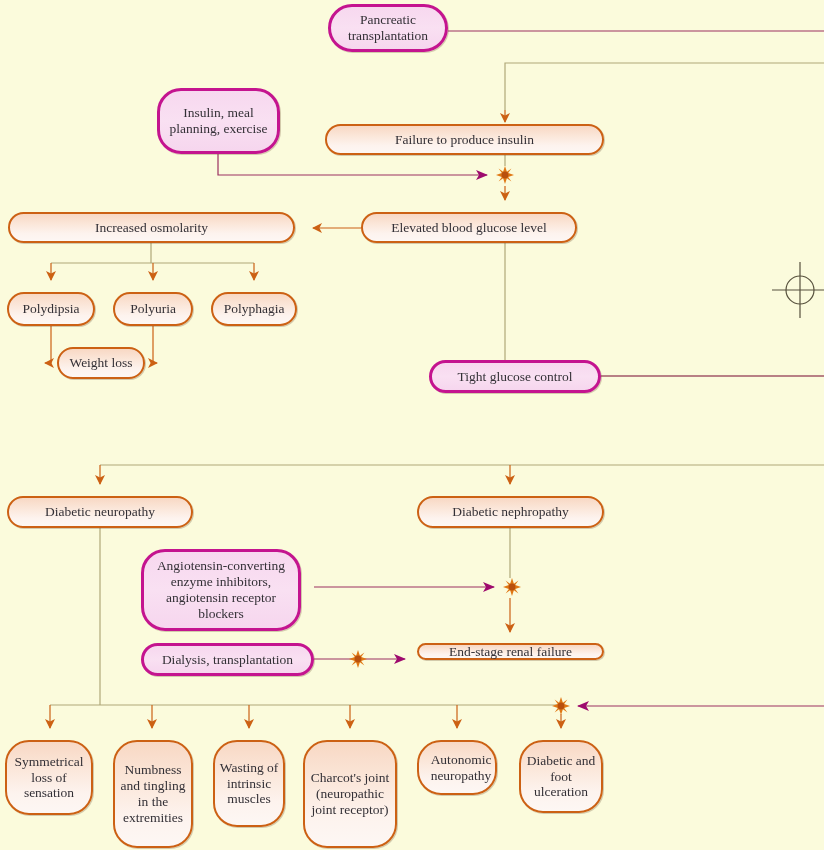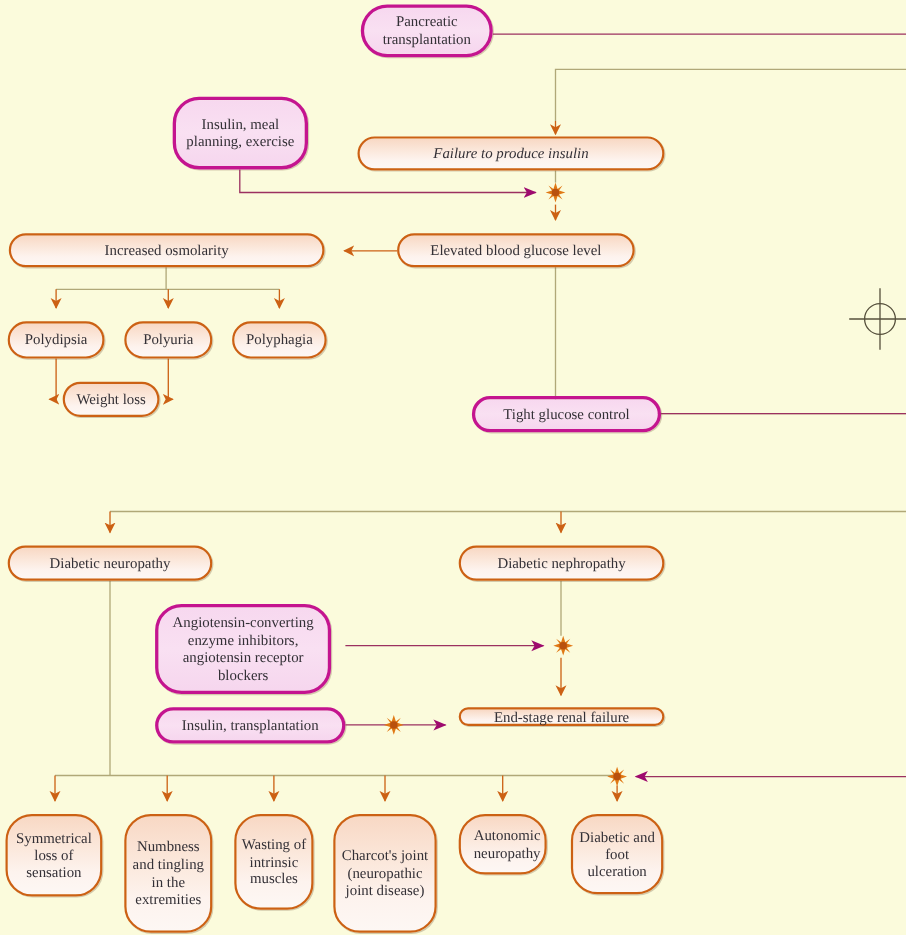--- a/index.html
+++ b/index.html
@@ -126,21 +126,21 @@
     </g>
   </svg>
 
   <div id="nodes">
       <div class="node treat" style="left: 328px; top: 4px; width: 120px; height: 48px;">
         <span>Pancreatic transplantation</span>
       </div>
       <div class="node treat" style="left: 157px; top: 88px; width: 123px; height: 66px;">
         <span>Insulin, meal planning, exercise</span>
       </div>
-      <div class="node cond" style="left: 325px; top: 124px; width: 279px; height: 31px; font-style: italic;">
+      <div class="node cond" style="left: 325px; top: 124px; width: 279px; height: 31px;">
         <span>Failure to produce insulin</span>
       </div>
       <div class="node cond" style="left: 8px; top: 212px; width: 287px; height: 31px;">
         <span>Increased osmolarity</span>
       </div>
       <div class="node cond" style="left: 361px; top: 212px; width: 216px; height: 31px;">
         <span>Elevated blood glucose level</span>
       </div>
       <div class="node cond" style="left: 7px; top: 292px; width: 88px; height: 34px;">
         <span>Polydipsia</span>
@@ -160,36 +160,36 @@
       <div class="node cond" style="left: 7px; top: 496px; width: 186px; height: 32px;">
         <span>Diabetic neuropathy</span>
       </div>
       <div class="node cond" style="left: 417px; top: 496px; width: 187px; height: 32px;">
         <span>Diabetic nephropathy</span>
       </div>
       <div class="node treat" style="left: 141px; top: 549px; width: 160px; height: 82px;">
         <span>Angiotensin-converting enzyme inhibitors, angiotensin receptor blockers</span>
       </div>
       <div class="node treat" style="left: 141px; top: 643px; width: 173px; height: 33px;">
-        <span>Insulin, transplantation</span>
+        <span>Dialysis, transplantation</span>
       </div>
       <div class="node cond" style="left: 417px; top: 643px; width: 187px; height: 17px;">
         <span>End-stage renal failure</span>
       </div>
       <div class="node cond" style="left: 5px; top: 740px; width: 88px; height: 75px;">
         <span>Symmetrical loss of sensation</span>
       </div>
       <div class="node cond" style="left: 113px; top: 740px; width: 80px; height: 108px;">
         <span>Numbness and tingling in the extremities</span>
       </div>
       <div class="node cond" style="left: 213px; top: 740px; width: 72px; height: 87px;">
         <span>Wasting of intrinsic muscles</span>
       </div>
       <div class="node cond" style="left: 303px; top: 740px; width: 94px; height: 108px;">
-        <span>Charcot's joint (neuropathic joint disease)</span>
+        <span>Charcot's joint (neuropathic joint receptor)</span>
       </div>
       <div class="node cond" style="left: 417px; top: 740px; width: 80px; height: 55px; padding-left: 12px;">
         <span>Autonomic neuropathy</span>
       </div>
       <div class="node cond" style="left: 519px; top: 740px; width: 84px; height: 73px;">
         <span>Diabetic and foot ulceration</span>
       </div>
     </div>
 </div>
 

